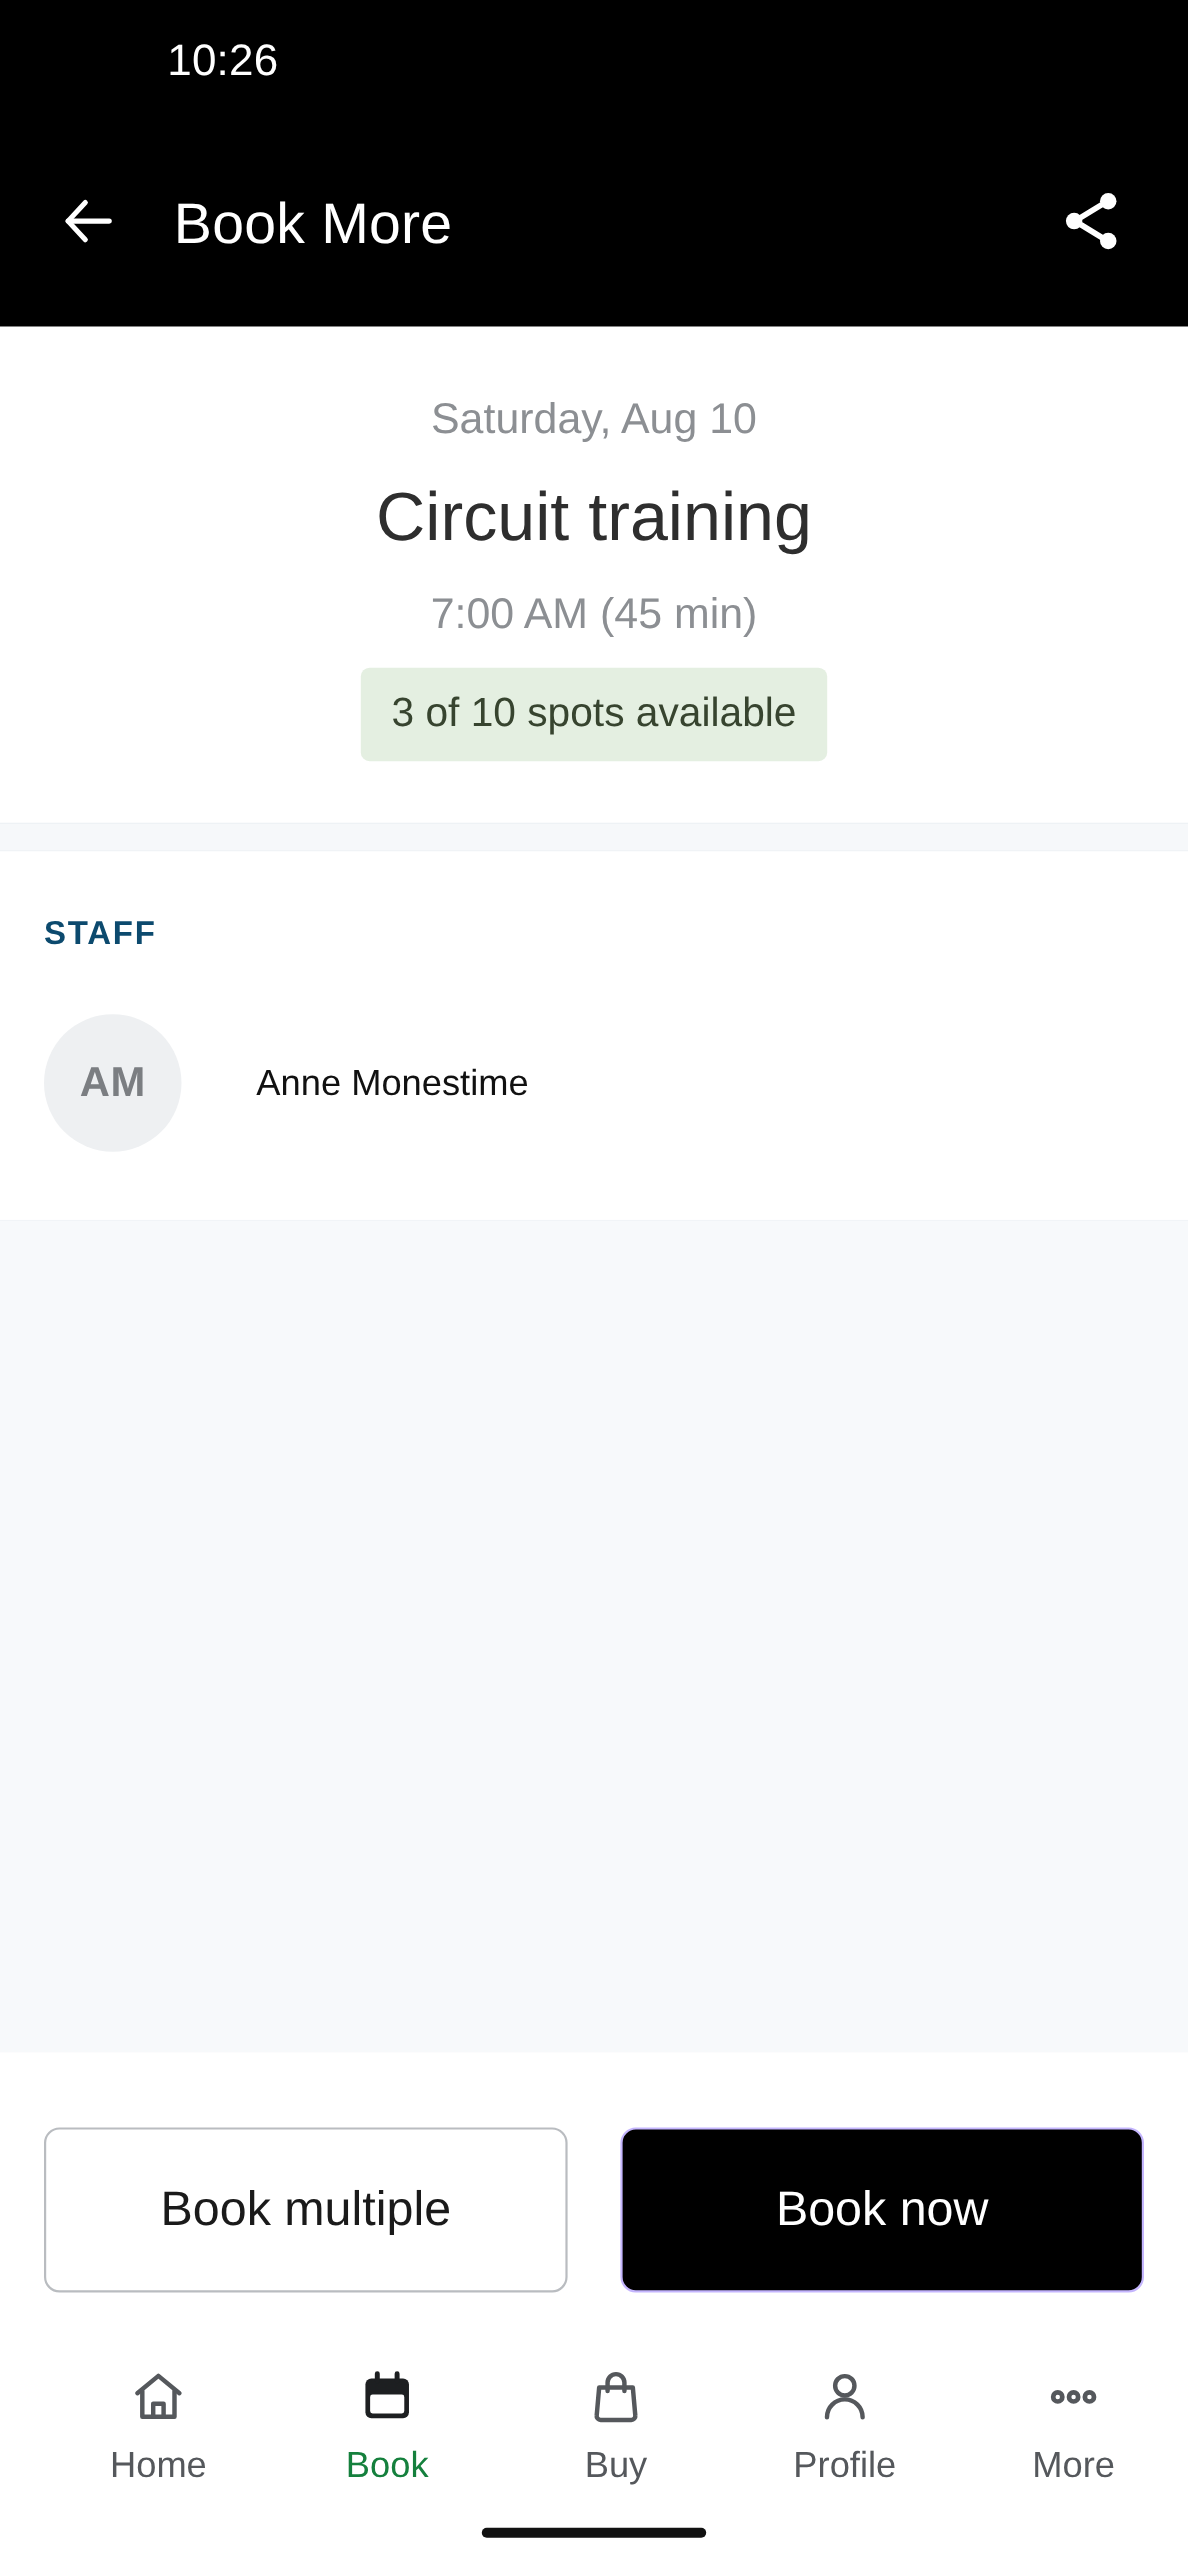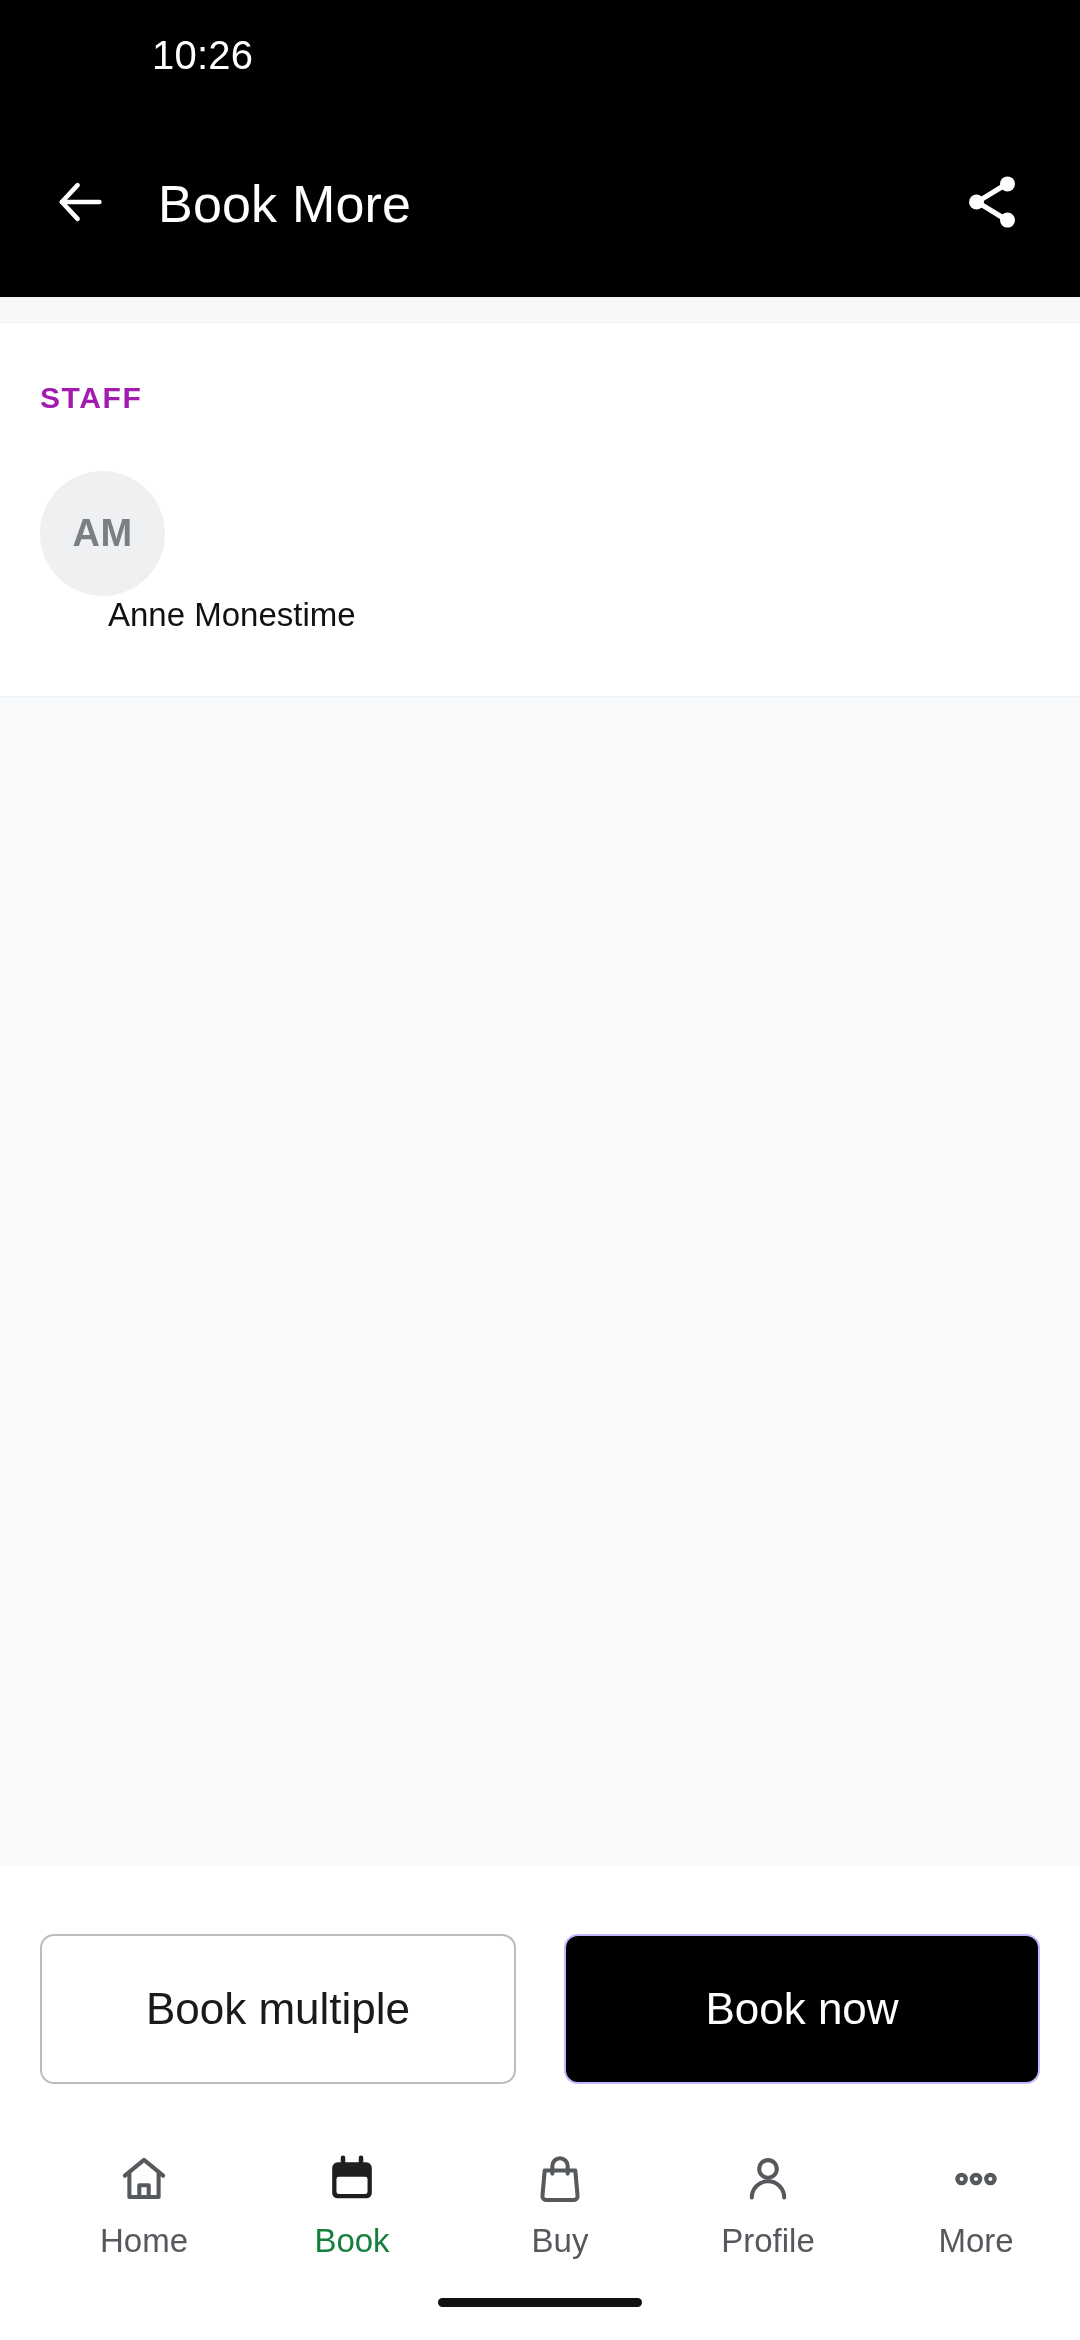--- a/index.html
+++ b/index.html
@@ -107,29 +107,28 @@
 
   
   .staff-section {
     background:#ffffff;
     padding:58px 40px 0;
     flex:0 0 auto;
   }
   .section-label {
     font-size:30px;
     font-weight:700;
-    color:#a21caf;
+    color:#0c4a6e;
     letter-spacing:1.6px;
   }
   .staff-row {
-    display:flex; 
+    display:flex; align-items:center;
     margin-top:56px;
     padding-bottom:62px;
     cursor:pointer;
-    flex-direction:column;
   }
   .avatar {
     width:125px; height:125px;
     border-radius:50%;
     background:#eef0f2;
     display:flex; align-items:center; justify-content:center;
     flex:0 0 auto;
   }
   .avatar-initials {
     font-size:38px;
@@ -245,20 +244,26 @@
           <circle cx="18" cy="5" r="2.9" fill="#ffffff" stroke="none"></circle>
           <circle cx="6" cy="12" r="2.9" fill="#ffffff" stroke="none"></circle>
           <circle cx="18" cy="19" r="2.9" fill="#ffffff" stroke="none"></circle>
           <line x1="8.4" y1="10.7" x2="15.6" y2="6.3"></line>
           <line x1="8.4" y1="13.3" x2="15.6" y2="17.7"></line>
         </svg>
       </span>
     </div>
   </div>
 
+  <div class="hero">
+    <div class="hero-date">Saturday, Aug 10</div>
+    <div class="hero-title">Circuit training</div>
+    <div class="hero-time">7:00 AM (45 min)</div>
+    <div class="spots-badge">3 of 10 spots available</div>
+  </div>
 
   <div class="divider-band"></div>
 
   <div class="staff-section">
     <div class="section-label">STAFF</div>
     <div class="staff-row">
       <div class="avatar">
         <span class="avatar-initials">AM</span>
       </div>
       <div class="staff-name">Anne Monestime</div>

